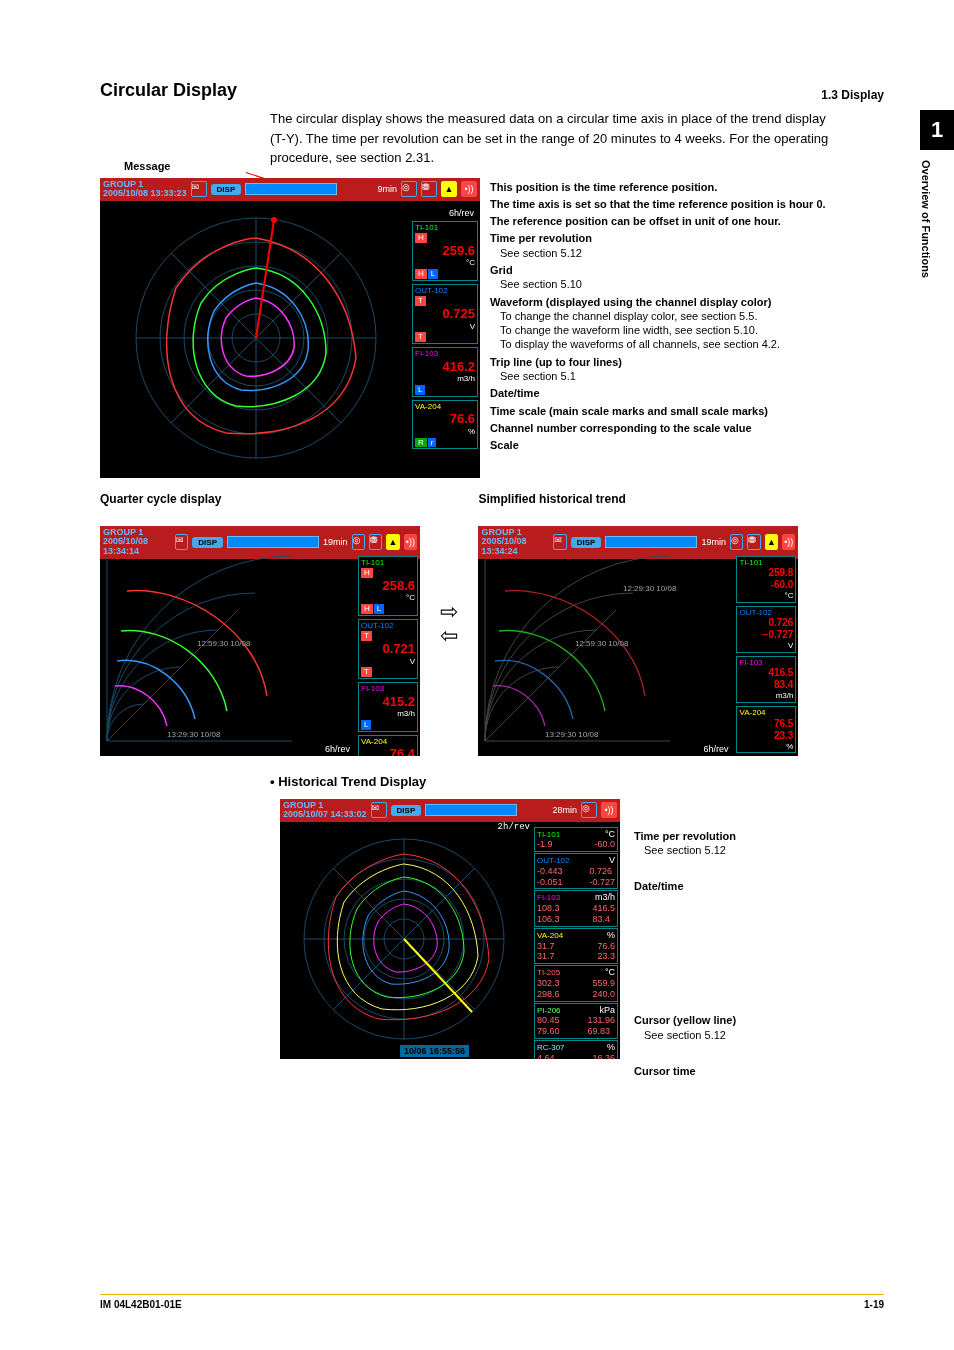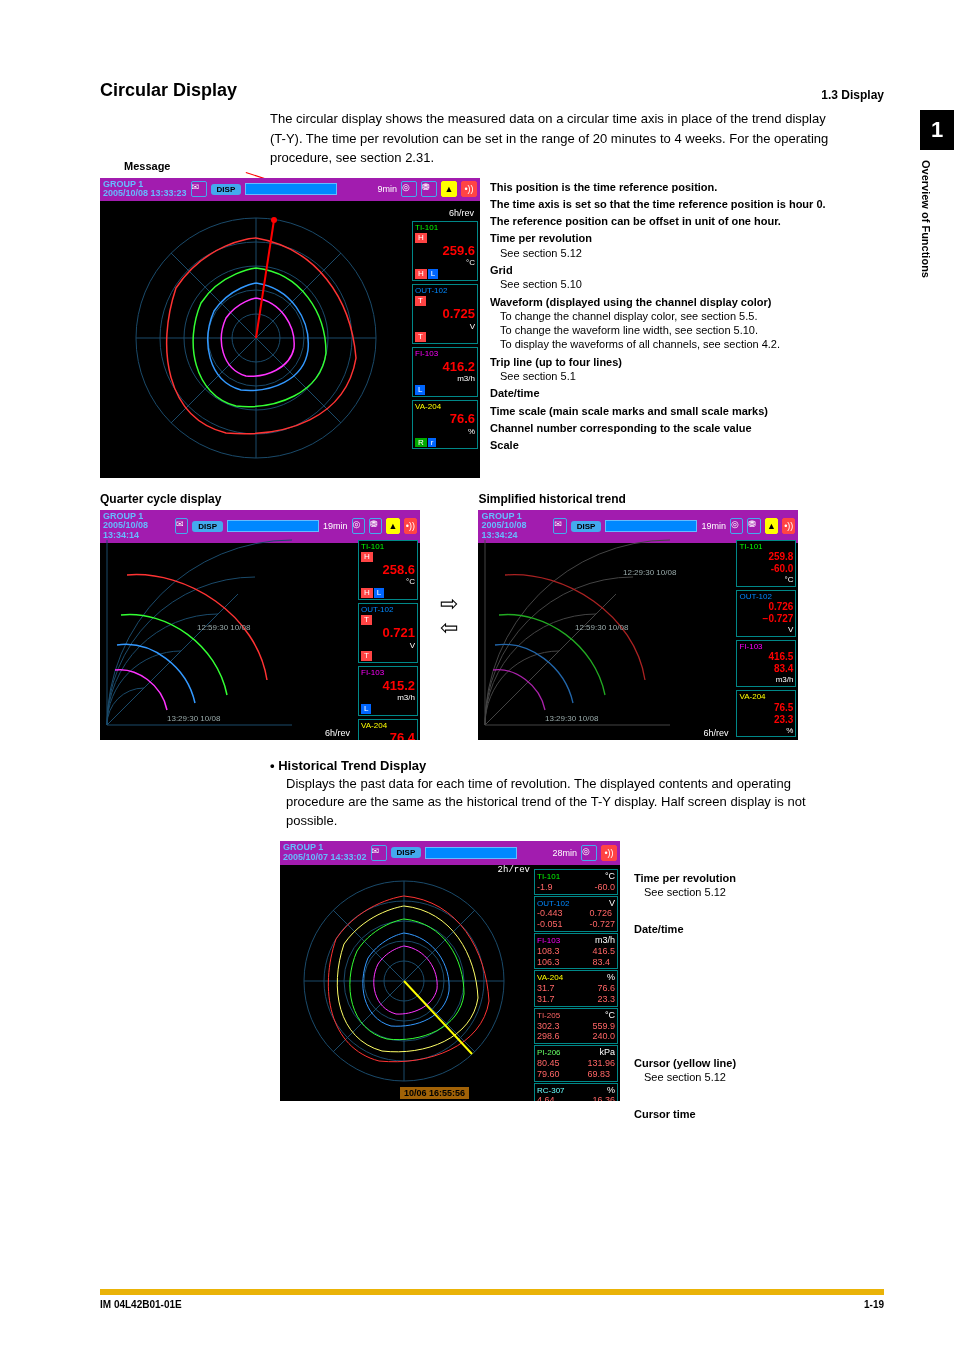--- a/index.html
+++ b/index.html
@@ -83,21 +83,21 @@
     width: 340px;
     height: 260px;
   }
   .screen-header {
     display: flex;
     align-items: center;
     padding: 2px 3px;
     gap: 4px;
     font-size: 9px;
     color: #fff;
-    background: #a21caf;
+    background: #b91c1c;
   }
   .grp {
     color: #6bf;
     font-weight: bold;
     font-size: 9px;
     line-height: 1.1;
   }
   .disp-pill {
     background: #4ae;
     color: #000;
@@ -215,21 +215,21 @@
   }
   .small-row {
     display: flex;
     gap: 20px;
     align-items: flex-start;
     margin-top: 14px;
   }
   .small-col {
     display: flex;
     flex-direction: column;
-    gap: 4px;
+    gap: 20px;
   }
   .small-title {
     font-size: 12px;
     font-weight: bold;
   }
   .arrows {
     align-self: center;
     font-size: 22px;
     line-height: 1;
     color: #000;
@@ -268,21 +268,21 @@
   .hist-annot .sub { font-weight: normal; margin-left: 10px; }
   .footer {
     position: absolute;
     bottom: 40px;
     left: 100px;
     right: 70px;
     display: flex;
     justify-content: space-between;
     font-size: 10px;
     font-weight: bold;
-    border-top: 6px solid #eab308;
+    border-top: 1px solid #eab308;
     padding-top: 4px;
   }
   .msg-label {
     font-size: 11px;
     font-weight: bold;
     position: absolute;
     top: -18px;
     left: 24px;
   }
   .msg-line {
@@ -300,21 +300,21 @@
     bottom: 2px;
     right: 70px;
     color: #fff;
     font-size: 9px;
   }
   .hist-cursor-time {
     position: absolute;
     bottom: 2px;
     left: 120px;
     color: #000;
-    background: #a16207;
+    background: #0369a1;
     font-size: 9px;
     padding: 1px 4px;
     font-weight: bold;
   }
 </style>
 </head>
 <body>
 
 <div class="page">
   <div class="topright">1.3  Display</div>
@@ -531,21 +531,20 @@
               <div class="chu">%</div>
             </div>
         </div>
         <div class="bottom-rev">6h/rev</div>
       </div>
     </div>
   </div>
 
   <div class="hist-sect">
     <div class="bullet-head">•  Historical Trend Display</div>
-    <div class="bullet-body">Displays the past data for each time of revolution. The displayed contents and operating procedure are the same as the historical trend of the T-Y display. Half screen display is not possible.</div>
 
     <div class="hist-fig">
       <div class="screenshot hist">
         <div class="screen-header">
           <div class="grp"><span>GROUP 1</span><br><span>2005/10/07 14:33:02</span></div>
           <span class="header-icon">✉</span>
           <span class="disp-pill">DISP</span>
           <span class="hdr-bar"></span>
           <span class="hdr-time">28min</span>
           <span class="header-icon">◎</span>

